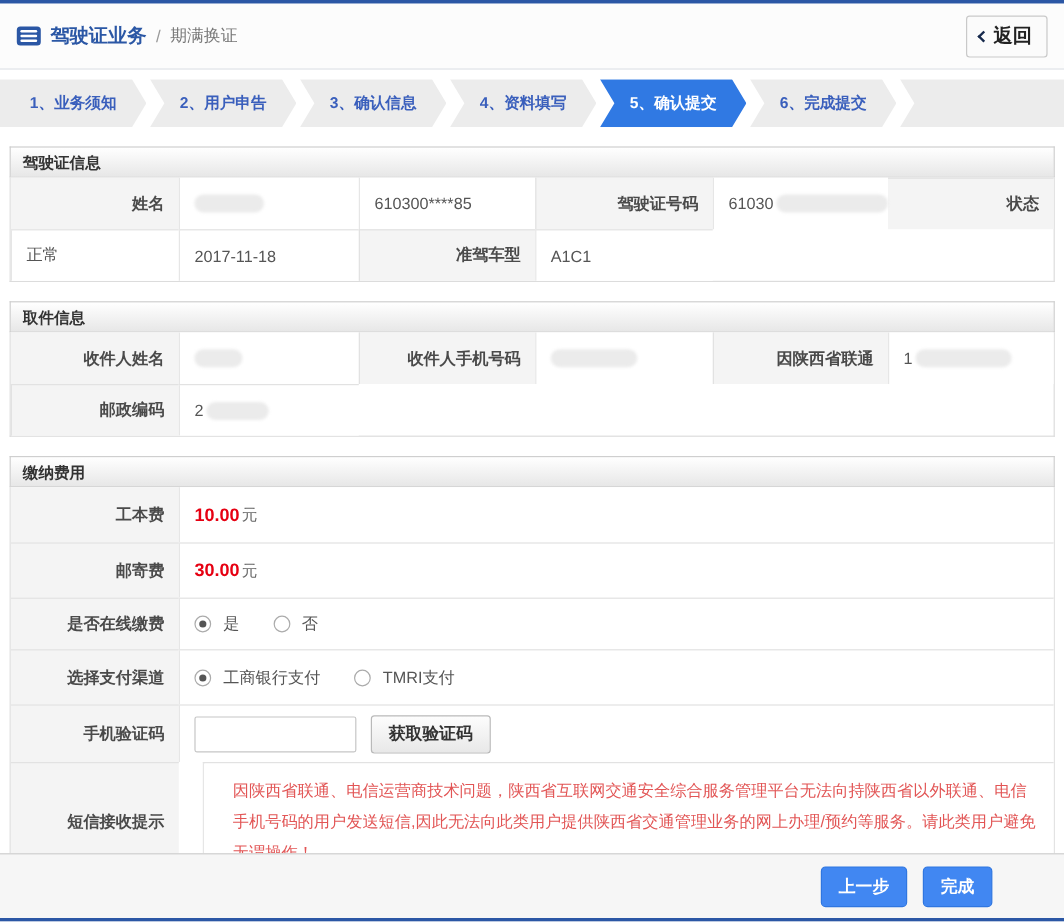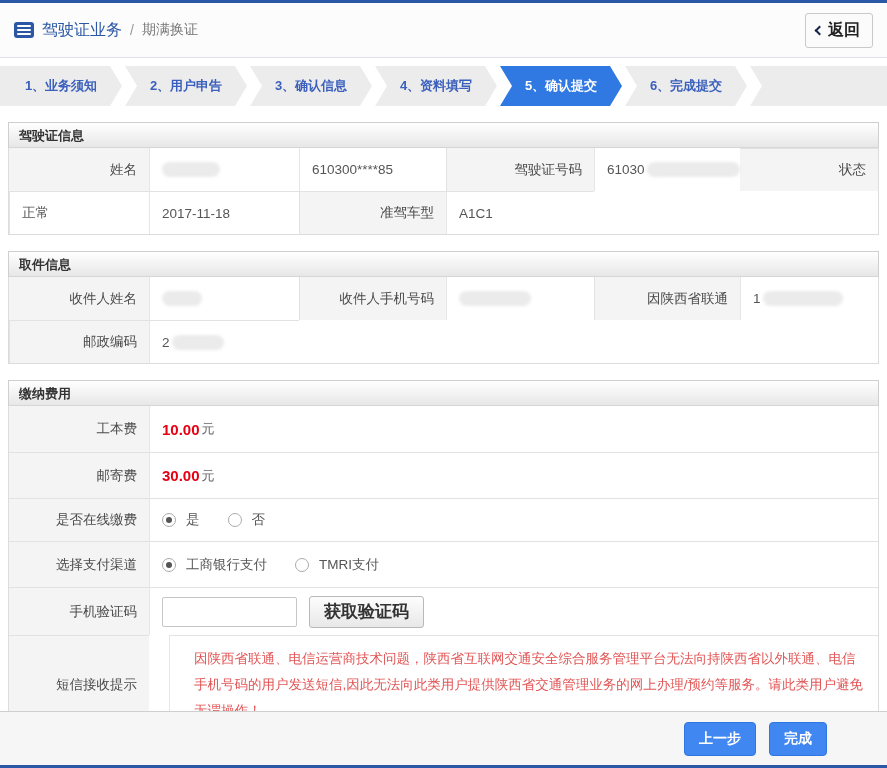--- a/index.html
+++ b/index.html
@@ -11,21 +11,21 @@
   }
   
   .topbar {
     height:55px; background:#fcfcfc; border-bottom:1px solid #dfe3e8;
     display:flex; align-items:center; justify-content:space-between; padding:0 14px;
   }
   .title-wrap { display:flex; align-items:center; gap:8px; }
   .doc-icon { width:20px; height:16px; background:#2b57a5; border-radius:3px;
     display:flex; flex-direction:column; justify-content:center; gap:2px; padding:3px 3px; }
   .doc-icon i { display:block; height:2px; background:#fff; border-radius:1px; }
-  .main-title { color:#2b57a5; font-size:16px; font-weight:normal; }
+  .main-title { color:#2b57a5; font-size:16px; font-weight:bold; }
   .sub-title  { color:#777; font-size:14px; }
   .sep { color:#999; font-size:14px; }
   .back-btn {
     background:#fbfbfb; border:1px solid #c9c9c9; border-radius:3px;
     padding:6px 12px 6px 10px; font-size:16px; font-weight:bold; color:#222;
     display:flex; align-items:center; gap:5px; cursor:pointer;
   }
   .chev-left { width:7px; height:7px; border-left:2px solid #16294c; border-bottom:2px solid #16294c;
     transform:rotate(45deg); display:inline-block; }
   
@@ -45,38 +45,38 @@
   .section-hd {
     height:26px; line-height:25px; padding-left:10px; font-size:13px; font-weight:bold; color:#333;
     background:linear-gradient(#ffffff, #e7e7e7); border:1px solid #cfcfcf; border-bottom:1px solid #d6d6d6;
   }
   .grid { display:grid; border:1px solid #dcdcdc; border-top:none; }
   .grid-6 { grid-template-columns:140px 150px 147px 148px 146px 1fr; }
   .grid-2 { grid-template-columns:140px 1fr; }
   .cell { display:flex; align-items:center; min-height:43px; font-size:13.5px;
     border-top:1px solid #e2e2e2; }
   .lbl { background:#f4f4f4; justify-content:flex-end; padding-right:12px;
-    font-weight:normal; color:#4a4a4a; border-left:1px solid #e2e2e2; }
+    font-weight:bold; color:#4a4a4a; border-left:1px solid #e2e2e2; }
   .lbl.firstcol { border-left:none; }
   .val { background:#fff; padding-left:12px; color:#555; border-left:1px solid #e6e6e6; gap:2px; }
   .span3 { grid-column: span 3; }
   .redact { display:inline-block; height:15px; background:#ebebeb; border-radius:8px;
     filter:blur(1.5px); }
   
   .fee-amount { color:#e60012; font-weight:bold; font-size:15px; }
   .fee-unit { color:#666; font-size:13px; }
   .tall { min-height:46px; }
   .radio { width:14px; height:14px; border-radius:50%; border:1px solid #ababab;
     background:#fff; display:inline-block; position:relative; cursor:pointer; flex:none; }
   .radio.selected::after { content:""; position:absolute; left:3px; top:3px; width:6px; height:6px;
     border-radius:50%; background:#555; }
   .radio-lab { margin:0 26px 0 8px; color:#555; }
   .code-input { width:135px; height:30px; border:1px solid #c6c6c6; border-radius:2px;
     margin-right:10px; font-size:14px; padding:0 6px; }
-  .get-code-btn { height:32px; padding:0 14px; font-size:17px; font-weight:bold; color:#333;
+  .get-code-btn { height:32px; padding:0 14px; font-size:14px; font-weight:bold; color:#333;
     background:linear-gradient(#fdfdfd,#e8e8e8); border:1px solid #b9b9b9; border-radius:3px; cursor:pointer; }
   .sms-cell { padding:10px 14px 10px 24px;margin-left:20px; }
   .sms-text { color:#e25555; font-size:13.5px; line-height:26px; }
   
   .footer {
     position:absolute; left:0; bottom:0; width:887px; height:57px;
     background:#f6f6f6; border-top:1px solid #cfcfcf; border-bottom:3px solid #2b57a5;
     display:flex; align-items:center; justify-content:flex-end; gap:13px; padding-right:60px;
   }
   .blue-btn { background:#4187f2; color:#fff; font-size:14px; font-weight:bold;

